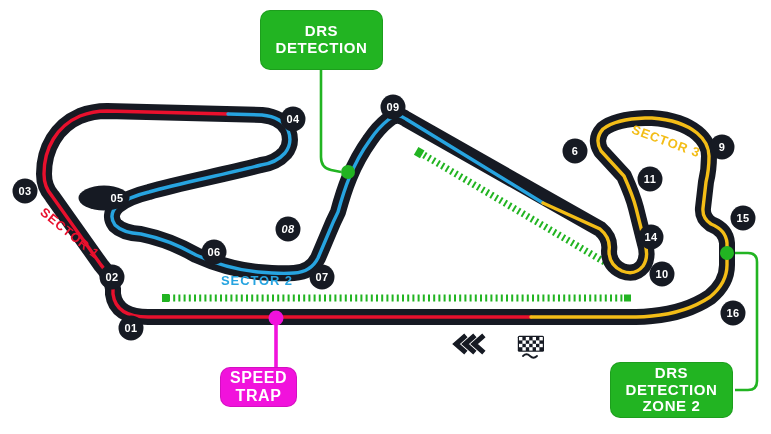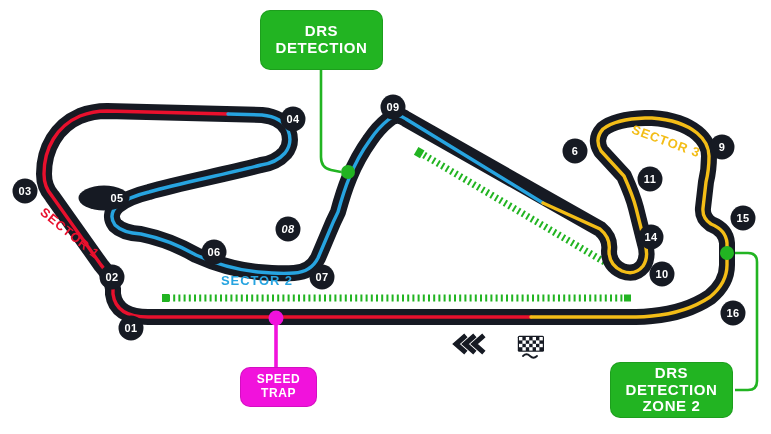--- a/index.html
+++ b/index.html
@@ -27,22 +27,22 @@
   .sector-label.r0{transform:translate(-50%,-50%);color:var(--c-sector2);}
   .sector-label.r20{transform:translate(-50%,-50%) rotate(20deg);color:var(--c-sector3);}
 
   .callout{position:absolute;color:#ffffff;font-weight:700;text-align:center;
     display:flex;flex-direction:column;justify-content:center;border-radius:10px;
     box-shadow:inset 0 0 0 1px rgba(0,0,0,.12);}
   .callout span{display:block;}
   .drs-box{background:var(--c-green);font-size:15px;line-height:1.13;letter-spacing:.6px;}
   #drs1{left:260px;top:10px;width:123px;height:60px;}
   #drs2{left:610px;top:362px;width:123px;height:56px;}
-  #speed{left:240px;top:367px;width:77px;height:40px;background:var(--c-magenta);
-    font-size:12px;line-height:1.15;letter-spacing:.6px;}
+  #speed{left:220px;top:367px;width:77px;height:40px;background:var(--c-magenta);
+    font-size:16px;line-height:1.15;letter-spacing:.6px;}
 </style>
 </head>
 <body>
 
 <div class="stage">
 
   <svg width="771" height="434" viewBox="0 0 771 434">
 
     <line class="strip" x1="168" y1="298" x2="624" y2="298"></line>
     <rect class="cap" x="162" y="294" width="7" height="8"></rect>

